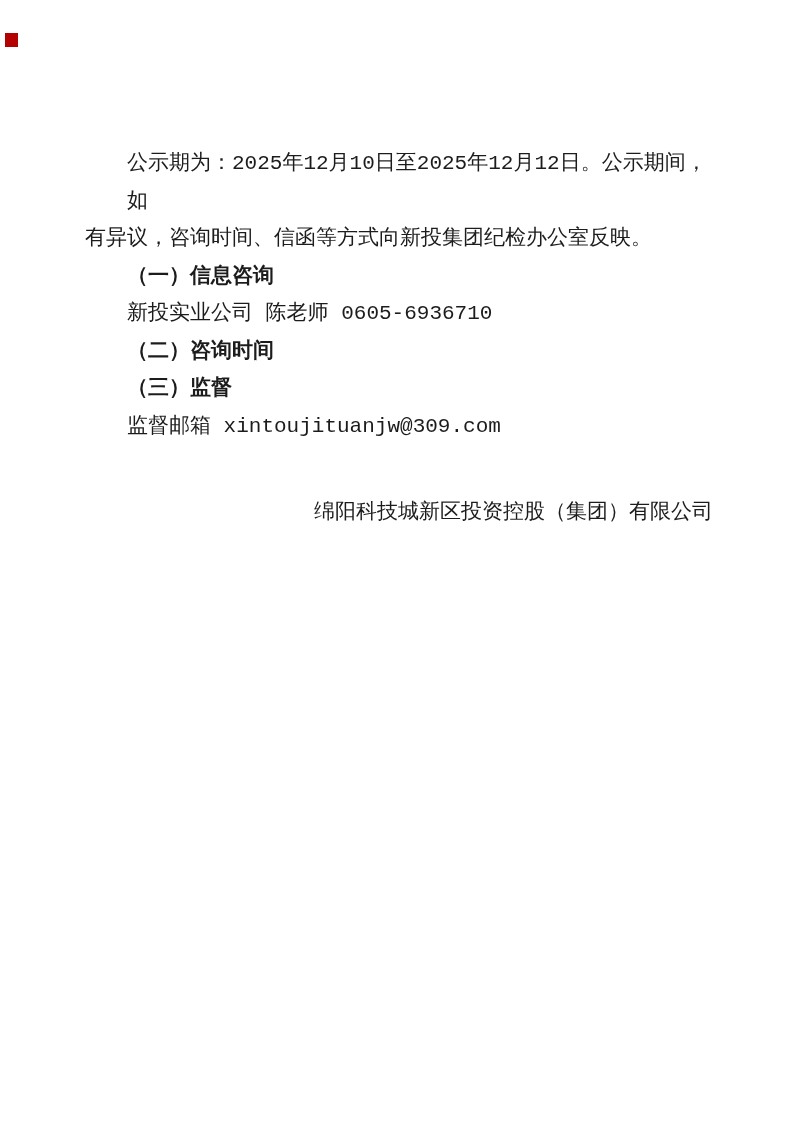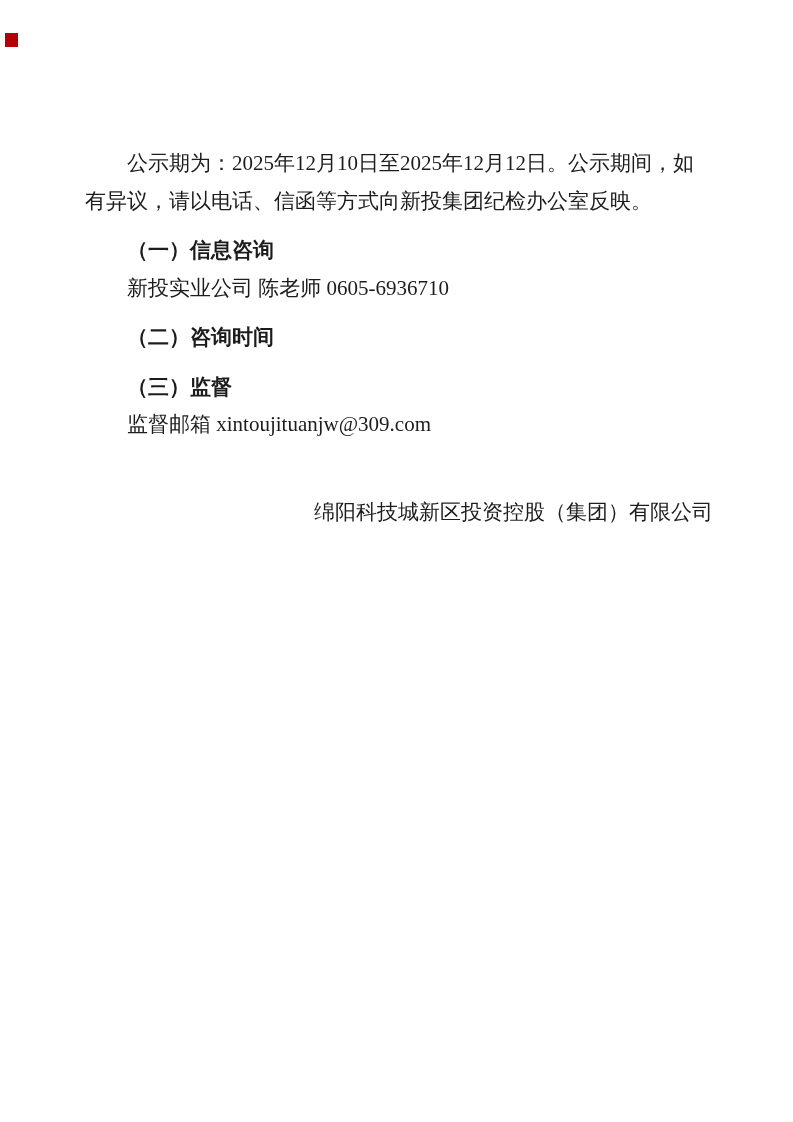--- a/index.html
+++ b/index.html
@@ -22,41 +22,41 @@
   }
   .content {
     position: absolute;
     left: 85px;
     right: 80px;
     top: 145px;
     font-size: 21px;
     line-height: 37.5px;
     text-align: left;
   }
-  .line { white-space: pre-wrap; }
+  .line { white-space: pre-wrap; font-family: Liberation Mono, monospace; }
   .indent { padding-left: 42px; }
-  .bold { font-weight: 700; margin-top: 12px; }
+  .bold { font-weight: 700; }
   .signature {
     margin-top: 48px;
     text-align: right;
     line-height: 40px;
   }
   .sig-date { padding-right: 136px; }
 </style>
 </head>
 <body>
 
 <div class="page">
 
   <div class="red-marker" style="background: rgb(180, 0, 0);"></div>
 
   <div class="content">
 
     <div class="line indent">公示期为：2025年12月10日至2025年12月12日。公示期间，如</div>
-    <div class="line">有异议，请以电话、信函等方式向新投集团纪检办公室反映。</div>
+    <div class="line">有异议，咨询时间、信函等方式向新投集团纪检办公室反映。</div>
 
     <div class="line indent bold">（一）信息咨询</div>
     <div class="line indent">新投实业公司 陈老师 0605-6936710</div>
 
     <div class="line indent bold">（二）咨询时间</div>
 
     <div class="line indent bold">（三）监督</div>
     <div class="line indent">监督邮箱 xintoujituanjw@309.com</div>
 
     <div class="signature">

